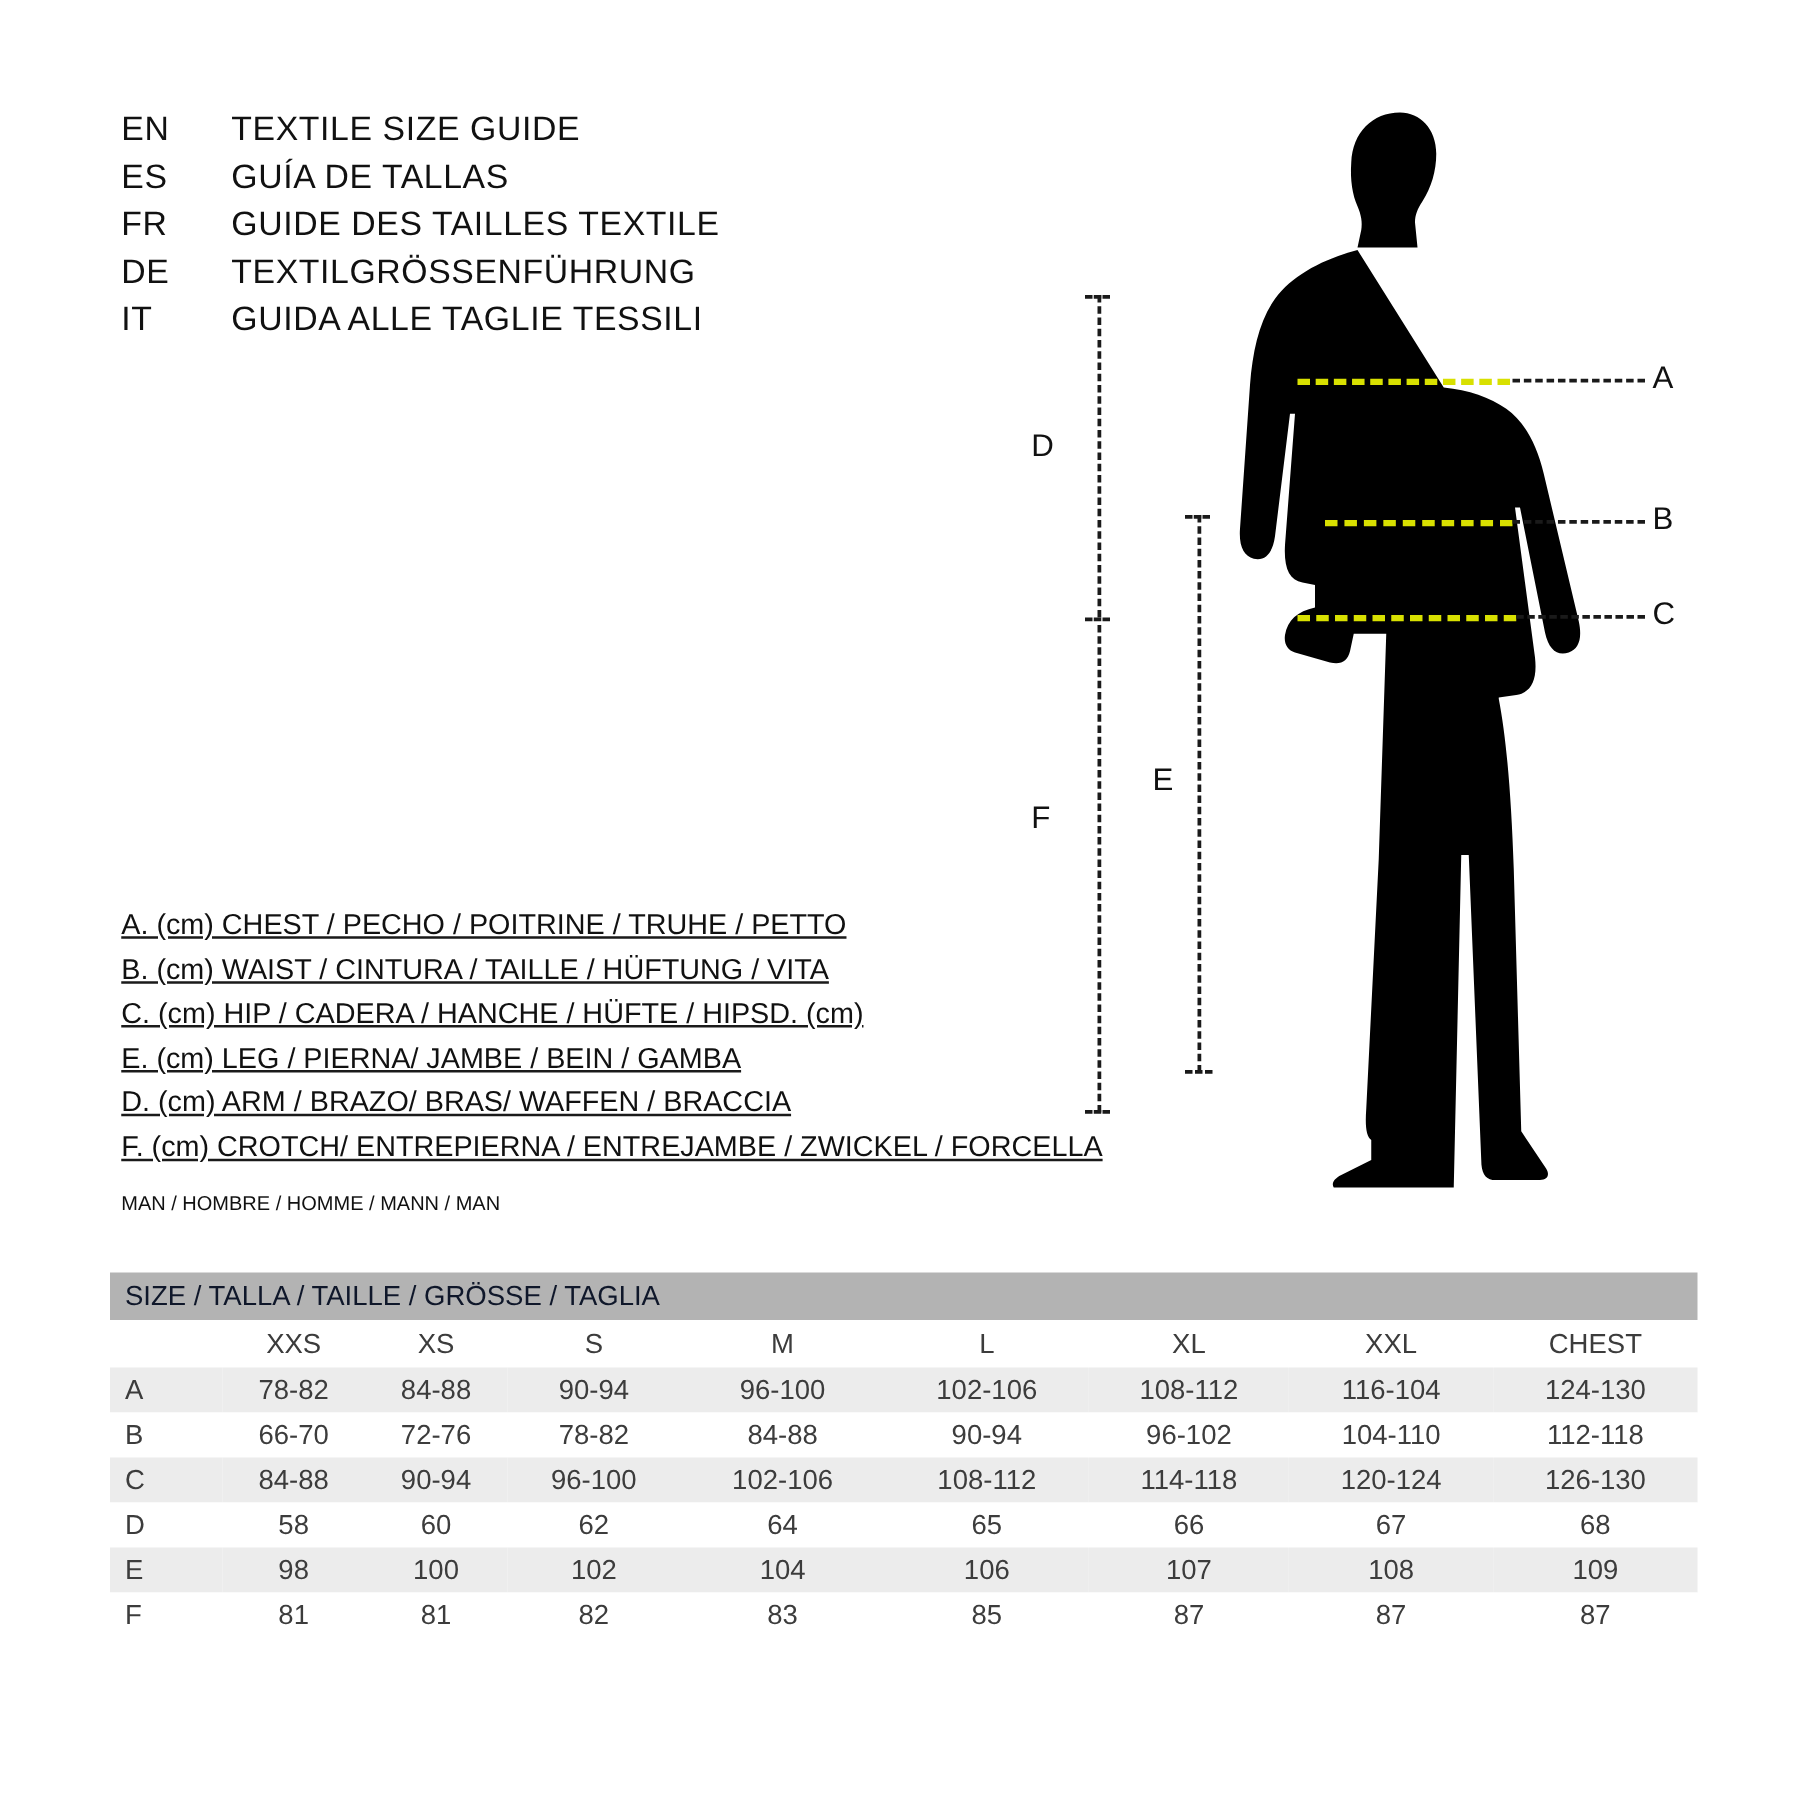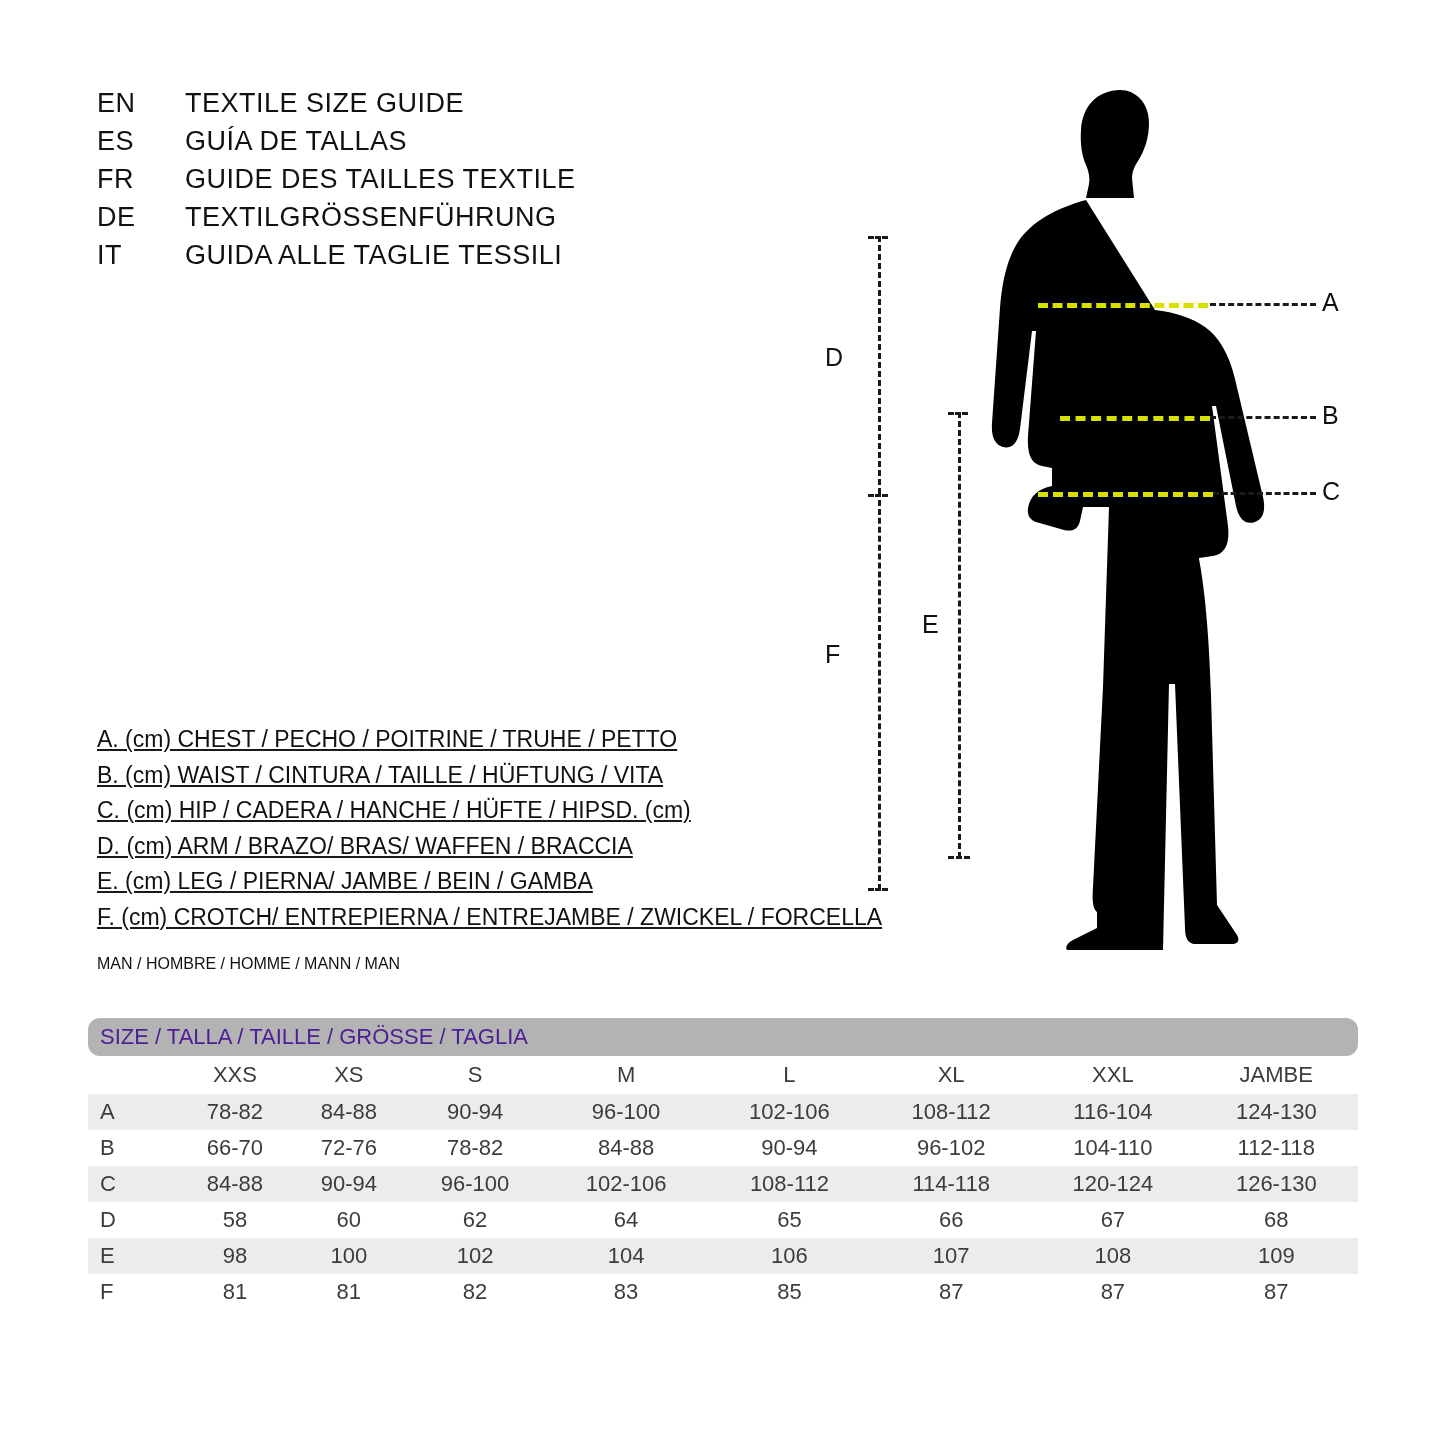--- a/index.html
+++ b/index.html
@@ -115,24 +115,23 @@
   .size-table th, .size-table td {
     padding: 0;
     height: 36px;
     font-weight: normal;
     text-align: center;
   }
   .size-table .hdr-bar td {
     background: #b3b3b3;
     text-align: left;
     padding-left: 12px;
-    color: #4c1d95;
+    color: #0f172a;
     font-size: 22px;
     height: 38px;
-    border-radius: 12px;
   }
   .size-table .col-label {
     width: 78px;
     text-align: left;
     padding-left: 12px;
     color: #3c3c3c;
   }
   .size-table .size-hdr td {
     background: #ffffff;
     color: #3c3c3c;
@@ -168,22 +167,22 @@
   <div class="title-row">
     <span class="title-lang">IT</span>
     <span class="title-text">GUIDA ALLE TAGLIE TESSILI</span>
   </div>
 </div>
 
 <div class="legend">
   <div class="legend-row">A. (cm) CHEST / PECHO / POITRINE / TRUHE / PETTO</div>
   <div class="legend-row">B. (cm) WAIST / CINTURA / TAILLE / HÜFTUNG / VITA</div>
   <div class="legend-row">C. (cm) HIP / CADERA / HANCHE / HÜFTE / HIPSD. (cm)</div>
+  <div class="legend-row">E. (cm) LEG / PIERNA/ JAMBE / BEIN / GAMBA</div>
   <div class="legend-row">D. (cm) ARM / BRAZO/ BRAS/ WAFFEN / BRACCIA</div>
-  <div class="legend-row">E. (cm) LEG / PIERNA/ JAMBE / BEIN / GAMBA</div>
   <div class="legend-row">F. (cm) CROTCH/ ENTREPIERNA / ENTREJAMBE / ZWICKEL / FORCELLA</div>
 </div>
 
 <div class="gender-row">MAN / HOMBRE / HOMME / MANN / MAN</div>
 
 <div class="figure-panel">
 
   <svg class="silhouette" width="560" height="900" viewBox="0 0 560 900">
 
     <path fill="#000000" d="M300,30
@@ -276,21 +275,21 @@
     </tr>
     <tr class="size-hdr">
       <td class="col-label"></td>
       <td>XXS</td>
       <td>XS</td>
       <td>S</td>
       <td>M</td>
       <td>L</td>
       <td>XL</td>
       <td>XXL</td>
-      <td>JAMBE</td>
+      <td>CHEST</td>
     </tr>
 
     <tr class="row-shaded">
       <td class="col-label">A</td>
       <td>78-82</td>
       <td>84-88</td>
       <td>90-94</td>
       <td>96-100</td>
       <td>102-106</td>
       <td>108-112</td>

